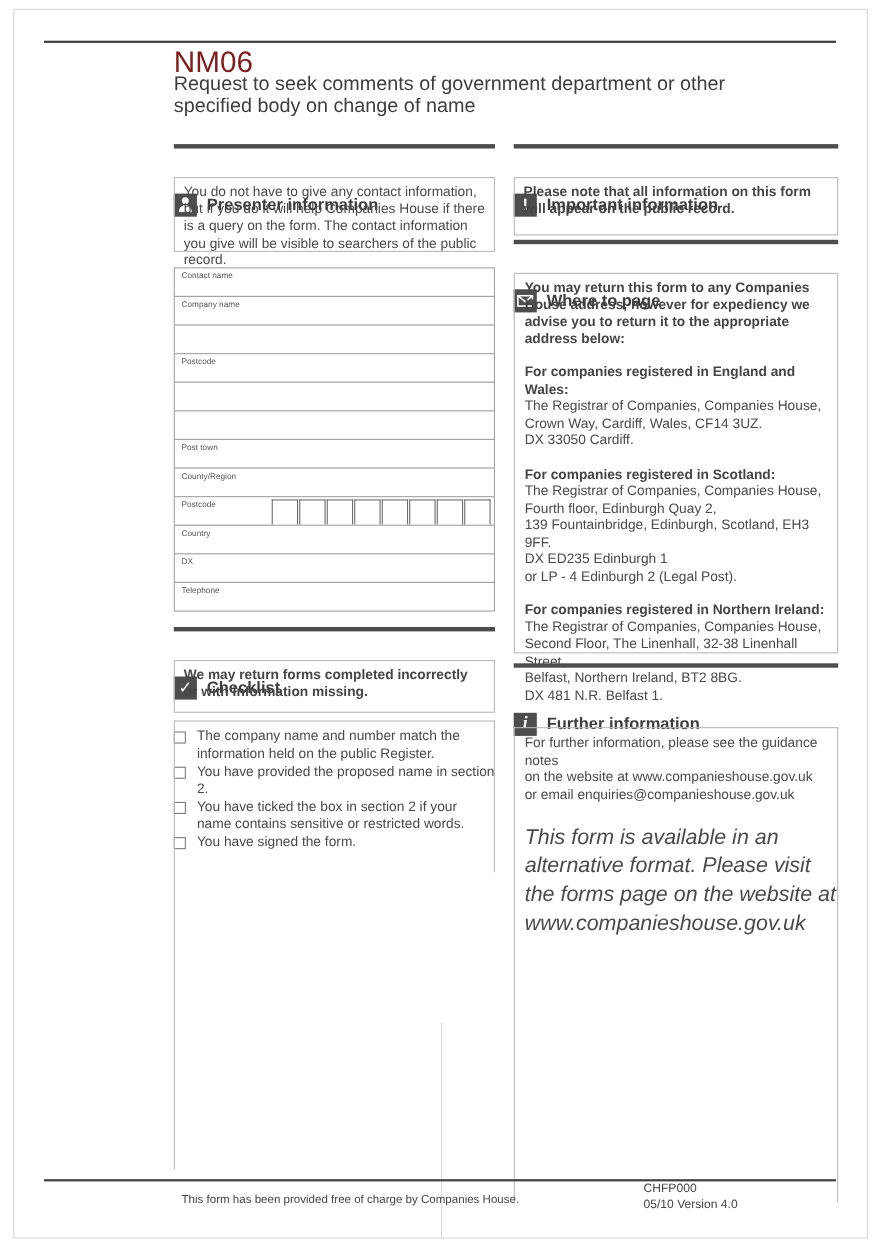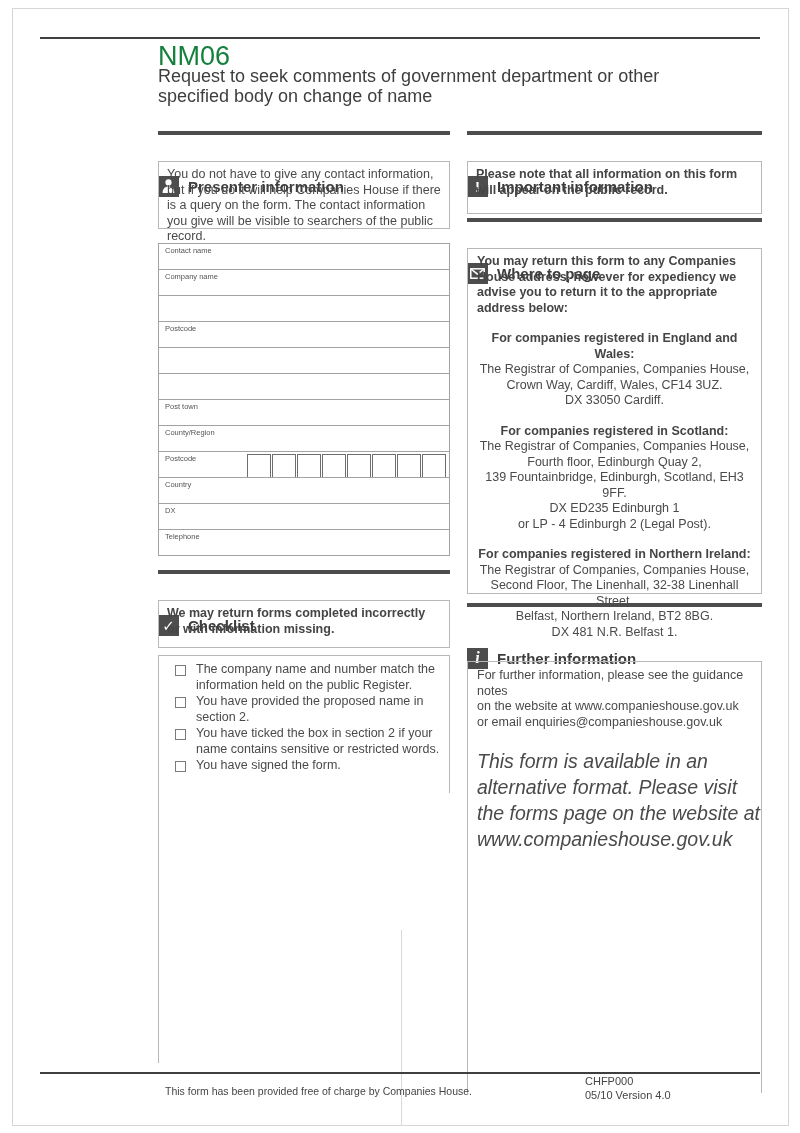--- a/index.html
+++ b/index.html
@@ -3,21 +3,21 @@
 <meta charset="utf-8">
 <style>
   html,body{margin:0;padding:0;background:#ffffff;}
   .page{position:relative;width:800px;height:1133px;background:#ffffff;
         font-family:"Liberation Sans","DejaVu Sans",sans-serif;color:#4a4a4a;overflow:hidden;}
   .page-edge{position:absolute;left:12px;top:8px;right:11px;bottom:7px;border:1px solid #d6d6d6;pointer-events:none;}
   .top-rule{position:absolute;left:40px;top:37px;width:720px;height:2px;background:#3f3f3f;}
   .footer-rule{position:absolute;left:40px;top:1072px;width:720px;height:2px;background:#3f3f3f;}
   .fold-line{position:absolute;left:401px;top:930px;width:1px;height:196px;background:#d9d9d9;}
 
-  .form-code{position:absolute;left:158px;top:42px;font-size:27px;line-height:28px;color:#15803d;font-weight:400;}
+  .form-code{position:absolute;left:158px;top:42px;font-size:27px;line-height:28px;color:#7f1d1d;font-weight:400;}
   .form-subtitle{position:absolute;left:158px;top:67px;width:545px;font-size:18px;line-height:19.5px;color:#3e3e3e;}
 
   .col{position:absolute;top:0;}
   .col-left{left:158px;width:292px;}
   .col-right{left:467px;width:295px;}
 
   .sec-bar{position:absolute;left:0;width:100%;height:4px;background:#4d4d4d;}
   .sec-head{position:absolute;left:0;width:100%;height:22px;display:flex;align-items:center;gap:9px;margin-top:36px;}
   .sec-icon{width:21px;height:21px;background:#4d4d4d;color:#ffffff;display:flex;align-items:center;justify-content:center;flex-shrink:0;}
   .sec-icon .glyph{font-size:15px;font-weight:bold;line-height:1;}
@@ -30,28 +30,28 @@
 
   .fields{position:absolute;left:0;right:0;}
   .field-row{position:relative;height:27px;border:1px solid #a3a3a3;box-sizing:border-box;margin-top:-1px;background:#fff;}
   .field-row:first-child{margin-top:0;}
   .field-label{position:absolute;left:6px;top:2px;font-size:7.5px;color:#555555;}
   .pc-boxes{position:absolute;right:3px;bottom:0;display:flex;gap:1px;}
   .pc-box{width:24px;height:23px;border:1px solid #6e6e6e;border-bottom:none;box-sizing:border-box;background:#fff;}
 
   .reminder{position:absolute;left:0;right:0;border-top:1px solid #b8b8b8;padding-top:5px;
             font-size:12.5px;line-height:15.5px;}
-  .check-item{display:flex;gap:10px;margin-top:1px;padding-left:17px;}
+  .check-item{display:flex;gap:10px;margin-top:1px;}
   .check-box{width:9px;height:9px;border:1px solid #7a7a7a;margin-top:3px;flex-shrink:0;background:#fff;}
 
   .vline{position:absolute;width:1px;background:#b8b8b8;}
 
   .addr-box{position:absolute;left:0;right:0;border:1px solid #b8b8b8;box-sizing:border-box;
             font-size:12.5px;line-height:15.5px;padding:5px 9px;}
-  .region{margin-top:15px;text-align:center;}
+  .region{margin-top:15px;}
   .further-box{position:absolute;left:0;right:0;border-left:1px solid #b8b8b8;border-right:1px solid #b8b8b8;
                border-top:1px solid #b8b8b8;box-sizing:border-box;font-size:12.5px;line-height:15.5px;padding:6px 9px;margin-top:28px;}
   .alt-format{margin-top:18px;font-size:19.5px;line-height:26px;color:#4a4a4a;width:292px;font-style:italic;}
 
   .footer-left{position:absolute;left:165px;top:1085px;font-size:10.5px;color:#454545;}
   .footer-right{position:absolute;left:585px;top:1074px;font-size:11px;line-height:14px;color:#454545;}
 
   .env-svg{width:15px;height:11px;display:block;}
   .person-svg{width:13px;height:14px;display:block;}
 </style>

